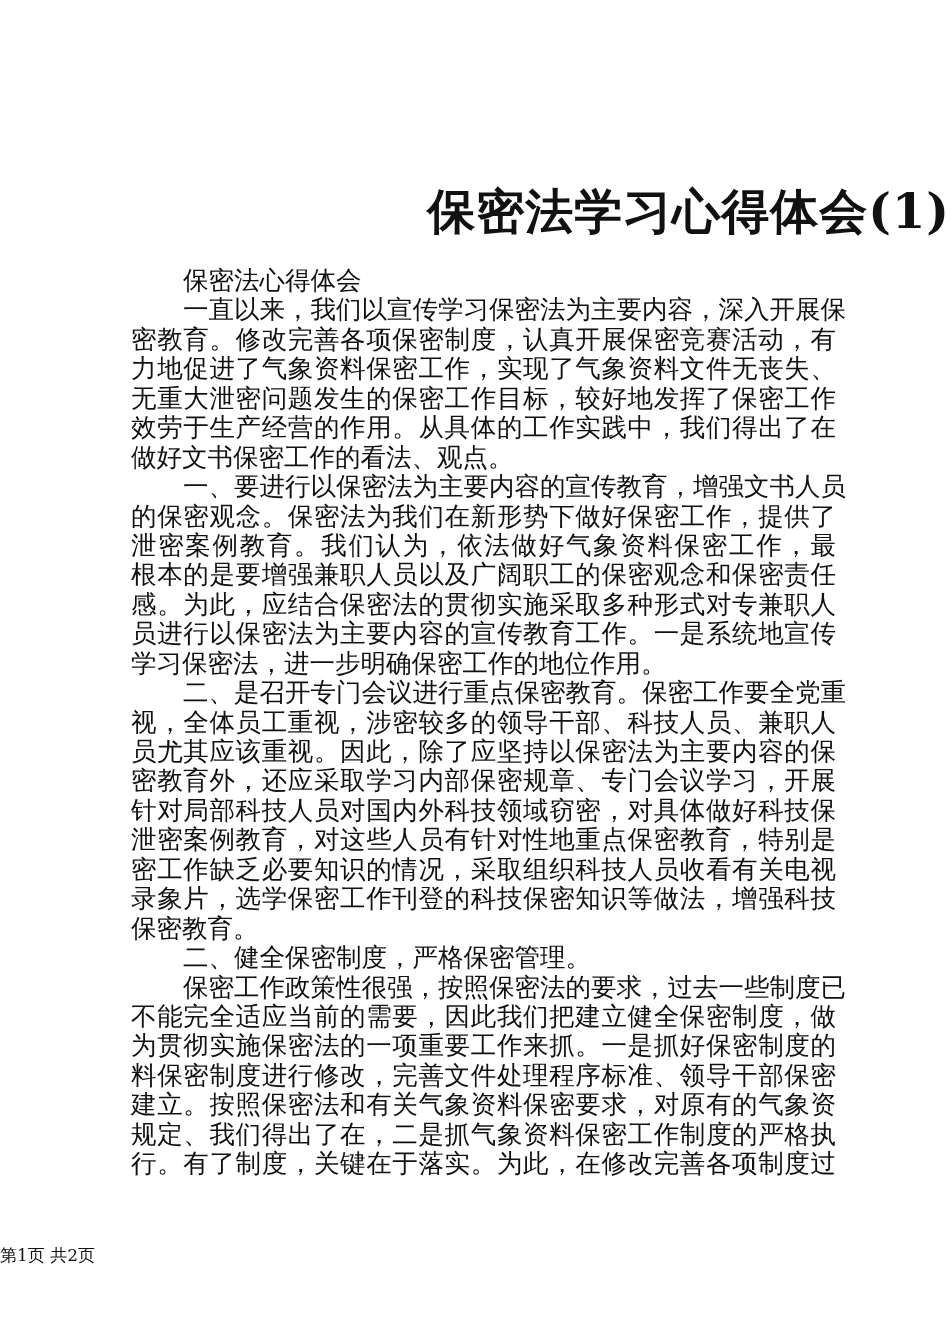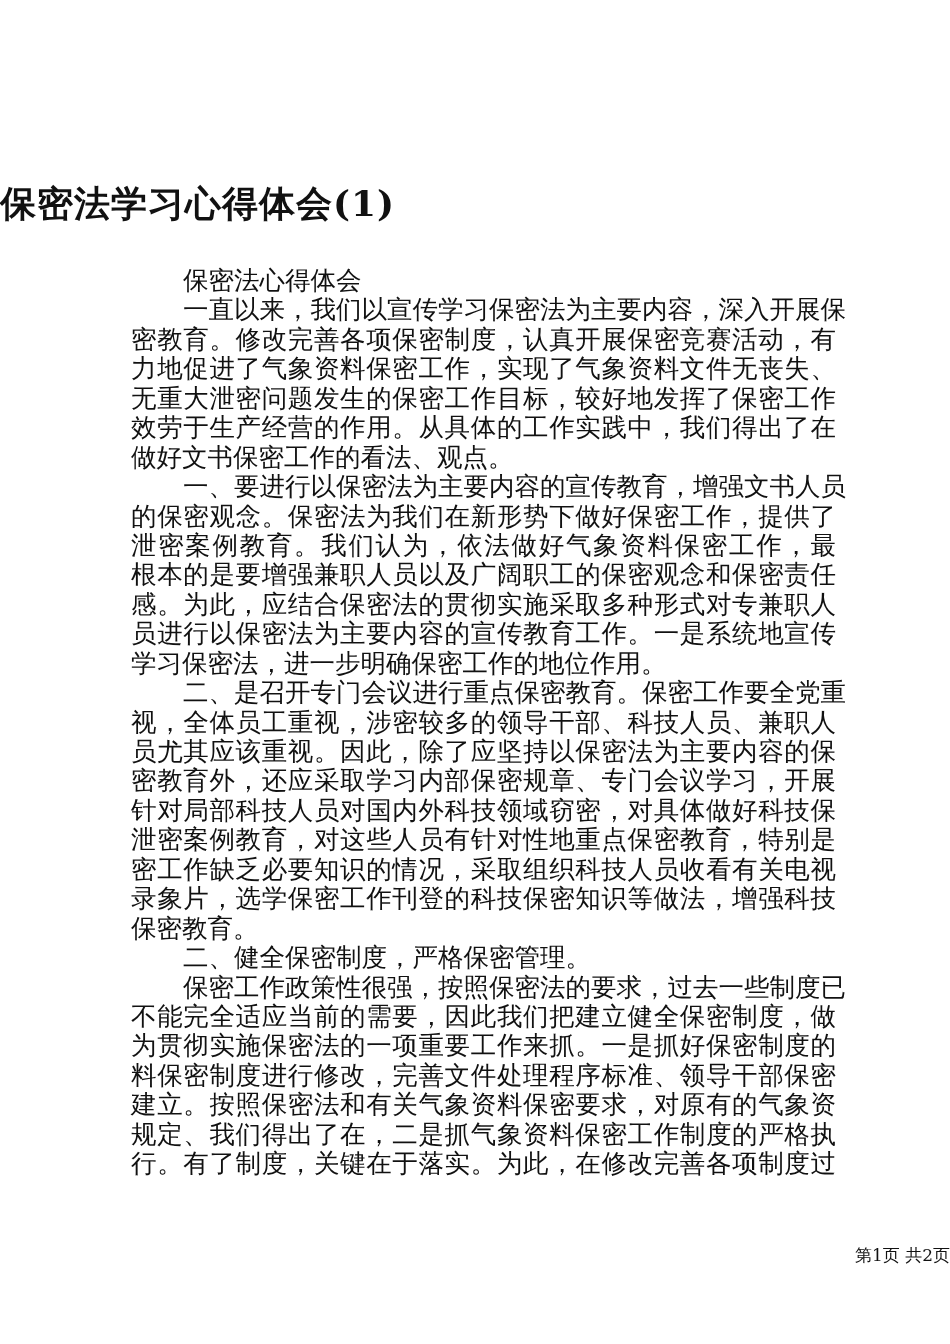--- a/index.html
+++ b/index.html
@@ -1,25 +1,25 @@
 <!DOCTYPE html>
 <html><head>
   <meta charset="utf-8">
   <style>
     html, body { margin: 0; padding: 0; background: #ffffff; }
     body { width: 950px; height: 1344px; position: relative; overflow: hidden;
            font-family: "DejaVu Serif", "Liberation Serif", serif; color: #111; }
-    .title { position: absolute; top: 180px; left: 0; width: 950px; text-align: left;
-             font-size: 36px; font-weight: bold; letter-spacing: 1px; }
+    .title { position: absolute; top: 180px; left: 0; width: 950px; text-align: right;
+             font-size: 48px; font-weight: bold; letter-spacing: 1px; }
     .body { position: absolute; top: 242px; left: 131px; width: 705px; margin-top: 24px; }
     .line { height: 29.45px; line-height: 29.45px; font-size: 25.5px; white-space: nowrap;
             text-align: justify; text-align-last: justify; letter-spacing: 0; }
     .line.last { text-align-last: left; }
     .line.indent { padding-left: 52px; }
-    .footer { position: absolute; top: 1244px; left: 0; width: 950px; text-align: right;
+    .footer { position: absolute; top: 1244px; left: 0; width: 950px; text-align: left;
               font-size: 17px; }
   </style>
 </head>
 <body>
 
 <div class="title">保密法学习心得体会(1)</div>
 
 <div class="body" id="doc-body">
     <div class="line indent last">保密法心得体会</div>
     <div class="line indent">一直以来，我们以宣传学习保密法为主要内容，深入开展保</div>

